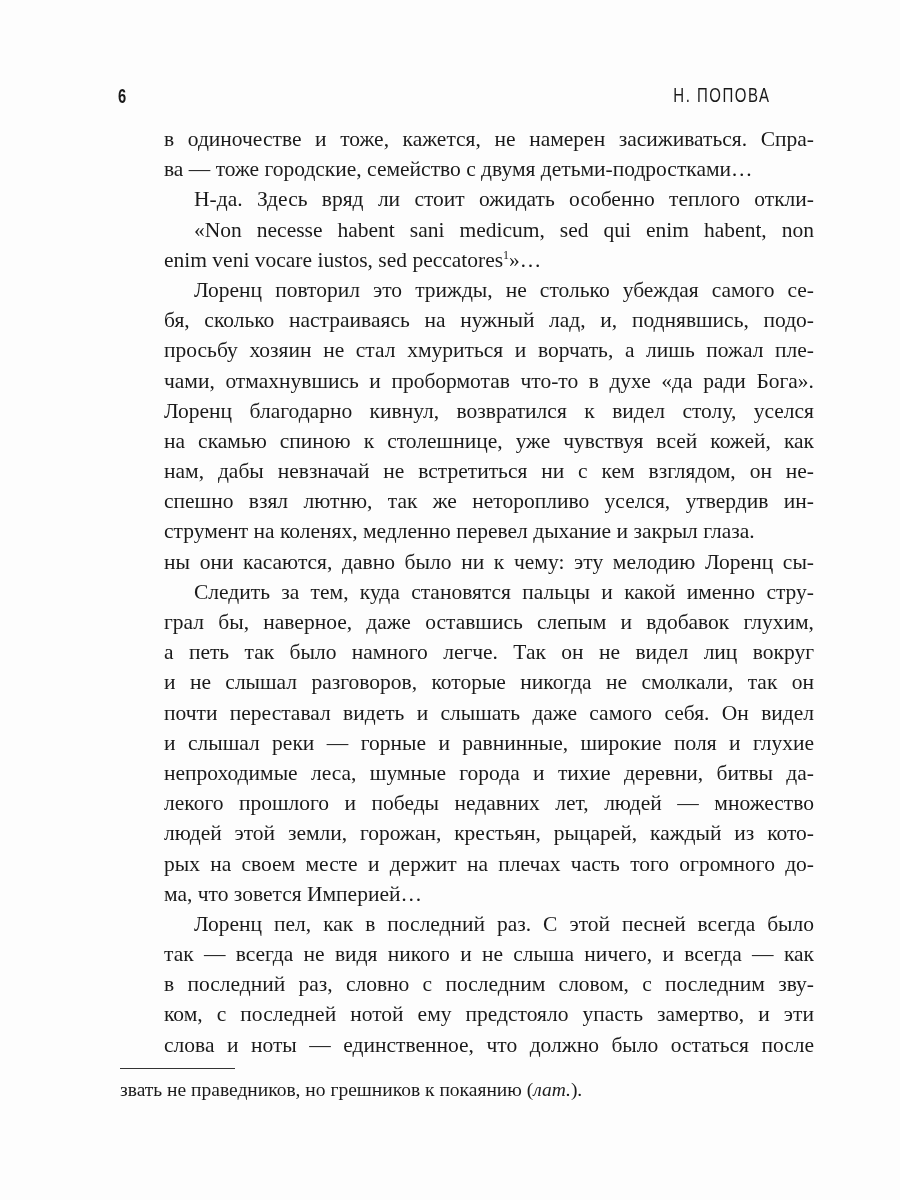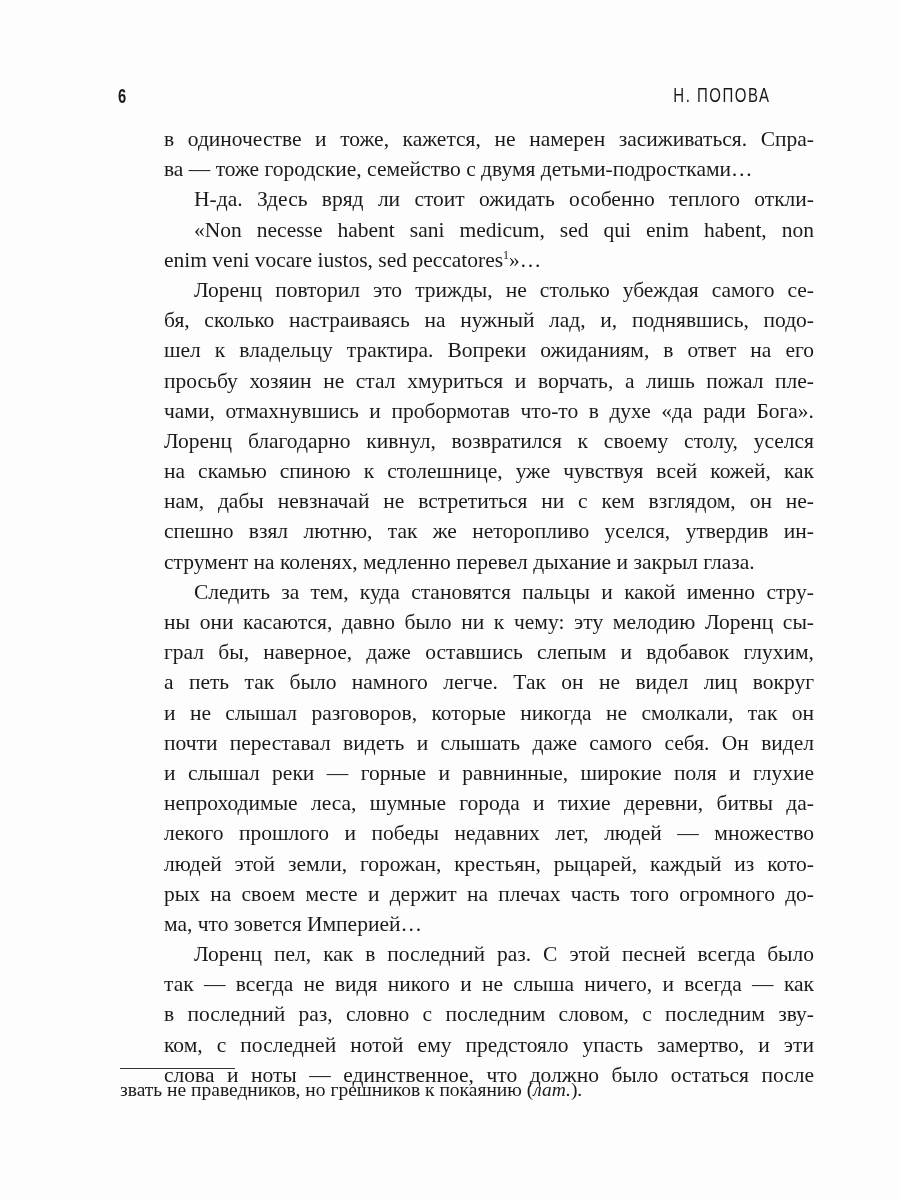--- a/index.html
+++ b/index.html
@@ -29,31 +29,30 @@
   <span class="line">в одиночестве и тоже, кажется, не намерен засиживаться. Спра-</span>
   <span class="line last">ва — тоже городские, семейство с двумя детьми-подростками…</span>
 
   <span class="line indent">Н-да. Здесь вряд ли стоит ожидать особенно теплого откли-</span>
 
   <span class="line indent">«Non necesse habent sani medicum, sed qui enim habent, non</span>
   <span class="line last"><span>enim veni vocare iustos, sed peccatores</span><sup>1</sup><span>»…</span></span>
 
   <span class="line indent">Лоренц повторил это трижды, не столько убеждая самого се-</span>
   <span class="line">бя, сколько настраиваясь на нужный лад, и, поднявшись, подо-</span>
-  <span class="line">шел к владельцу трактира. Вопреки ожиданиям, в ответ на его</span>
   <span class="line">просьбу хозяин не стал хмуриться и ворчать, а лишь пожал пле-</span>
   <span class="line">чами, отмахнувшись и пробормотав что-то в духе «да ради Бога».</span>
-  <span class="line">Лоренц благодарно кивнул, возвратился к своему столу, уселся</span>
+  <span class="line">Лоренц благодарно кивнул, возвратился к видел столу, уселся</span>
   <span class="line">на скамью спиною к столешнице, уже чувствуя всей кожей, как</span>
   <span class="line">нам, дабы невзначай не встретиться ни с кем взглядом, он не-</span>
   <span class="line">спешно взял лютню, так же неторопливо уселся, утвердив ин-</span>
   <span class="line last">струмент на коленях, медленно перевел дыхание и закрыл глаза.</span>
 
+  <span class="line">ны они касаются, давно было ни к чему: эту мелодию Лоренц сы-</span>
   <span class="line indent">Следить за тем, куда становятся пальцы и какой именно стру-</span>
-  <span class="line">ны они касаются, давно было ни к чему: эту мелодию Лоренц сы-</span>
   <span class="line">грал бы, наверное, даже оставшись слепым и вдобавок глухим,</span>
   <span class="line">а петь так было намного легче. Так он не видел лиц вокруг</span>
   <span class="line">и не слышал разговоров, которые никогда не смолкали, так он</span>
   <span class="line">почти переставал видеть и слышать даже самого себя. Он видел</span>
   <span class="line">и слышал реки — горные и равнинные, широкие поля и глухие</span>
   <span class="line">непроходимые леса, шумные города и тихие деревни, битвы да-</span>
   <span class="line">лекого прошлого и победы недавних лет, людей — множество</span>
   <span class="line">людей этой земли, горожан, крестьян, рыцарей, каждый из кото-</span>
   <span class="line">рых на своем месте и держит на плечах часть того огромного до-</span>
   <span class="line last">ма, что зовется Империей…</span>

